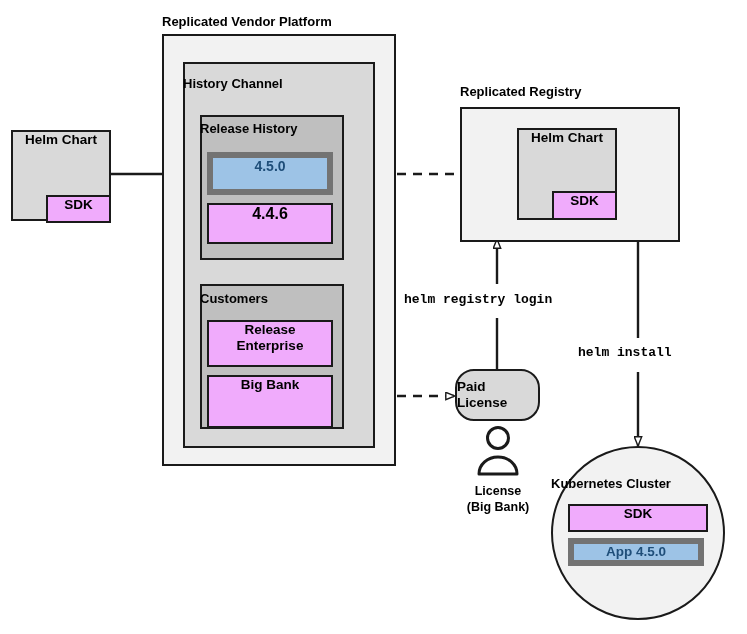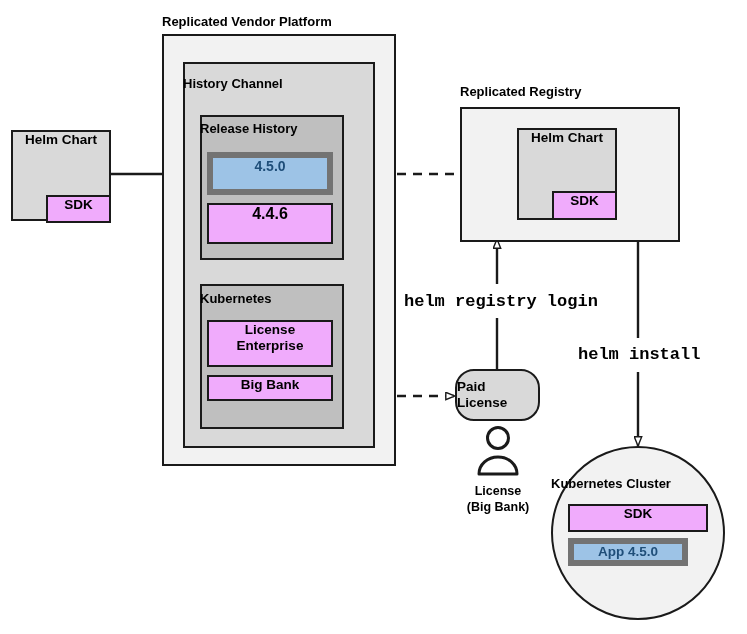--- a/index.html
+++ b/index.html
@@ -47,21 +47,21 @@
   .blue-border   { border: 6px solid #737373; }
   .blue-text     { color: #1f4e79; }
 
   .title {
     font-size: 13px;
   }
   .cmd {
     position: absolute;
     font-family: "Liberation Mono", "DejaVu Sans Mono", monospace;
     font-weight: bold;
-    font-size: 17px;
+    font-size: 13px;
     color: #000000;
     white-space: nowrap;
   }
   svg.edges {
     position: absolute;
     left: 0;
     top: 0;
     width: 747px;
     height: 634px;
     pointer-events: none;
@@ -142,27 +142,27 @@
 
   <div class="node blue-border fill-blue blue-text" style="left:207px; top:152px; width:126px; height:43px; font-size:14px;">
     <span>4.5.0</span>
   </div>
 
   <div class="node box fill-white" style="left:207px; top:203px; width:126px; height:41px; font-size:16px;">
     <span>4.4.6</span>
   </div>
 
   <div class="box fill-mid" style="position:absolute; left:200px; top:284px; width:140px; height:141px;"></div>
-  <div class="label-top title" style="left:200px; top:291px; width:140px;">Kubernetes</div>
+  <div class="label-top title" style="left:200px; top:291px; width:140px;">Customers</div>
 
   <div class="node box fill-white" style="left:207px; top:320px; width:126px; height:47px; font-size:13.5px;">
-    <span style="max-width:92px;">License Enterprise</span>
-  </div>
-
-  <div class="node box fill-white" style="left:207px; top:375px; width:126px; height:26px; font-size:13.5px;">
+    <span style="max-width:92px;">Release Enterprise</span>
+  </div>
+
+  <div class="node box fill-white" style="left:207px; top:375px; width:126px; height:53px; font-size:13.5px;">
     <span>Big Bank</span>
   </div>
 
   <div class="label-top title" style="left:460px; top:84px; width:216px;">Replicated Registry</div>
 
   <div class="box fill-lightest" style="position:absolute; left:460px; top:107px; width:216px; height:131px;"></div>
 
   <div class="node box fill-light" style="left:517px; top:128px; width:100px; height:92px; font-size:13.5px;">
     <span>Helm Chart</span>
   </div>
@@ -192,17 +192,17 @@
   </div>
 
   <div class="circle-node" style="left:551px; top:446px; width:174px; height:174px;"></div>
 
   <div class="label-top" style="left:551px; top:476px; width:174px; font-size:13px;">Kubernetes Cluster</div>
 
   <div class="node box fill-white" style="left:568px; top:504px; width:140px; height:28px; font-size:13.5px;">
     <span>SDK</span>
   </div>
 
-  <div class="node blue-border fill-blue blue-text" style="left:568px; top:538px; width:120px; height:28px; font-size:13.5px;">
+  <div class="node blue-border fill-blue blue-text" style="left:568px; top:538px; width:136px; height:28px; font-size:13.5px;">
     <span>App 4.5.0</span>
   </div>
 
 </div>
 
 </body></html>

